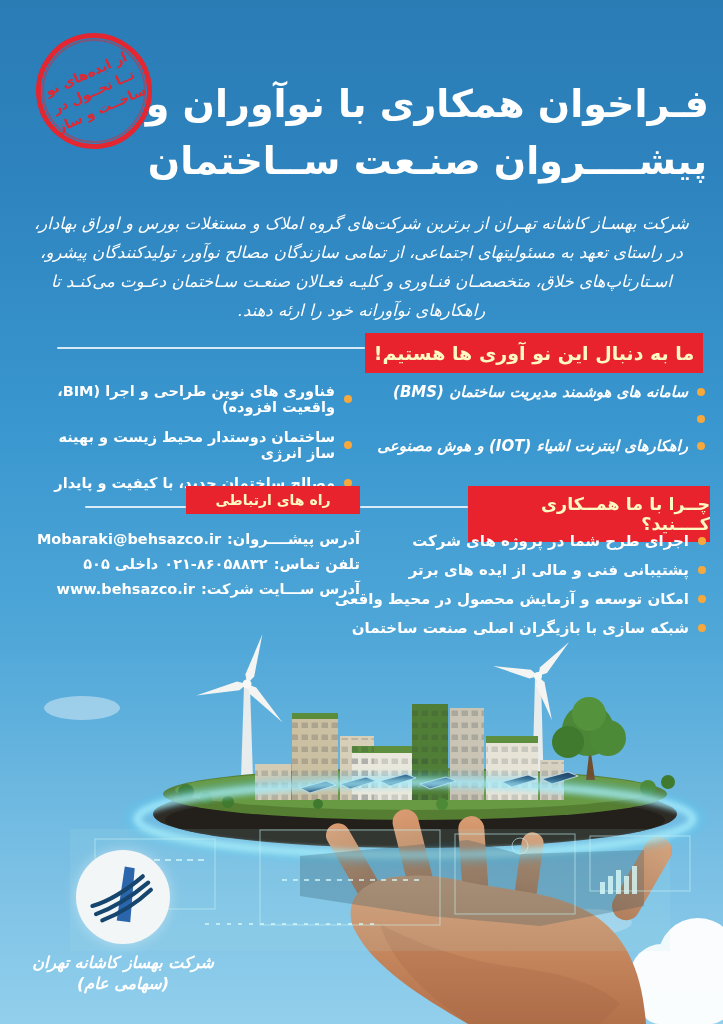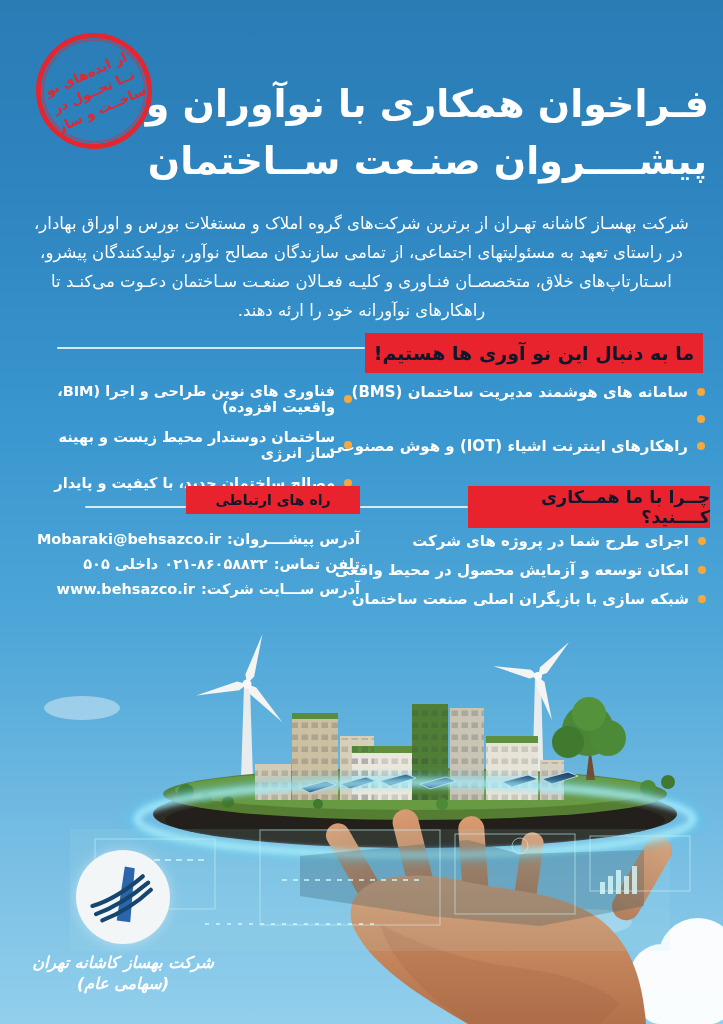--- a/index.html
+++ b/index.html
@@ -12,36 +12,36 @@
   .badge{position:absolute;left:36px;top:33px;width:106px;height:106px;border-radius:50%;
     border:5px solid #e32630;transform:rotate(-6deg);display:flex;align-items:center;justify-content:center;}
   .badge::after{content:"";position:absolute;inset:1px;border:2px solid rgba(227,38,48,.45);border-radius:50%;}
   .badge-text{transform:rotate(-18deg);direction:rtl;text-align:center;color:#e32630;
     font-weight:700;font-size:13.5px;line-height:1.4;}
   
   .title{position:absolute;top:76px;right:14px;direction:rtl;text-align:center;color:#ffffff;
     font-weight:700;font-size:38px;line-height:1.5;letter-spacing:0;}
   
   .intro{position:absolute;top:210px;left:20px;right:20px;direction:rtl;text-align:center;
-    color:#ffffff;font-size:16.5px;font-weight:500;line-height:1.75;}
-  
-  .banner{position:absolute;background:#e8232e;color:#0f172a;font-weight:700;direction:rtl;
+    color:#ffffff;font-size:16.5px;font-weight:500;line-height:1.75;font-style:italic;}
+  
+  .banner{position:absolute;background:#e8232e;color:#fef9c3;font-weight:700;direction:rtl;
     display:flex;align-items:center;justify-content:center;}
   .banner-innov{top:333px;left:365px;right:20px;height:40px;font-size:19px;}
   .banner-contact{top:486px;left:186px;width:174px;height:28px;font-size:14px;}
-  .banner-why{top:486px;left:468px;right:13px;height:42px;font-size:17.5px;}
+  .banner-why{top:486px;left:468px;right:13px;height:56px;font-size:17.5px;}
   .rule{position:absolute;height:2px;background:rgba(255,255,255,.8);border-radius:1px;}
   .ruleA{top:347px;left:57px;width:308px;}
   .ruleB1{top:506px;left:85px;width:101px;}
   .ruleB2{top:506px;left:360px;width:108px;}
   
   .list{position:absolute;direction:rtl;display:flex;flex-direction:column;color:#fff;font-weight:700;padding-left:40px;}
   .list .item{display:flex;align-items:center;gap:9px;}
   .dot{width:8px;height:8px;border-radius:50%;background:#f6a83d;flex:0 0 auto;}
-  .list-innov-right{top:383px;right:18px;gap:14px;font-size:15px;}
+  .list-innov-right{top:383px;right:18px;gap:14px;font-size:15px;font-style:italic;}
   .list-innov-left{top:383px;right:371px;gap:14px;font-size:14.5px;}
   .list-why{top:532px;right:17px;gap:11px;font-size:15px;justify-content:center;}
   
   .contact{position:absolute;top:531px;right:363px;direction:rtl;display:flex;flex-direction:column;
     gap:9px;align-items:flex-start;color:#fff;font-weight:700;font-size:14.5px;text-align:right;}
   .crow{display:flex;gap:6px;align-items:baseline;direction:rtl;white-space:nowrap;}
   .crow a{color:#fff;text-decoration:none;text-align:right;}
   
   .scene{position:absolute;left:0;top:624px;width:723px;height:400px;}
   
@@ -132,20 +132,24 @@
     <div class="crow">
       <span>آدرس ســـایت شرکت:</span>
       <a href="#">www.behsazco.ir</a>
     </div>
   </div>
 
   <div class="list list-why">
     <div class="item">
       <span class="dot"></span>
       <span>اجرای طرح شما در پروژه های شرکت</span>
+    </div>
+    <div class="item">
+      <span class="dot"></span>
+      <span>پشتیبانی فنی و مالی از ایده های برتر</span>
     </div>
     <div class="item">
       <span class="dot"></span>
       <span>امکان توسعه و آزمایش محصول در محیط واقعی</span>
     </div>
     <div class="item">
       <span class="dot"></span>
       <span>شبکه سازی با بازیگران اصلی صنعت ساختمان</span>
     </div>
   </div>

